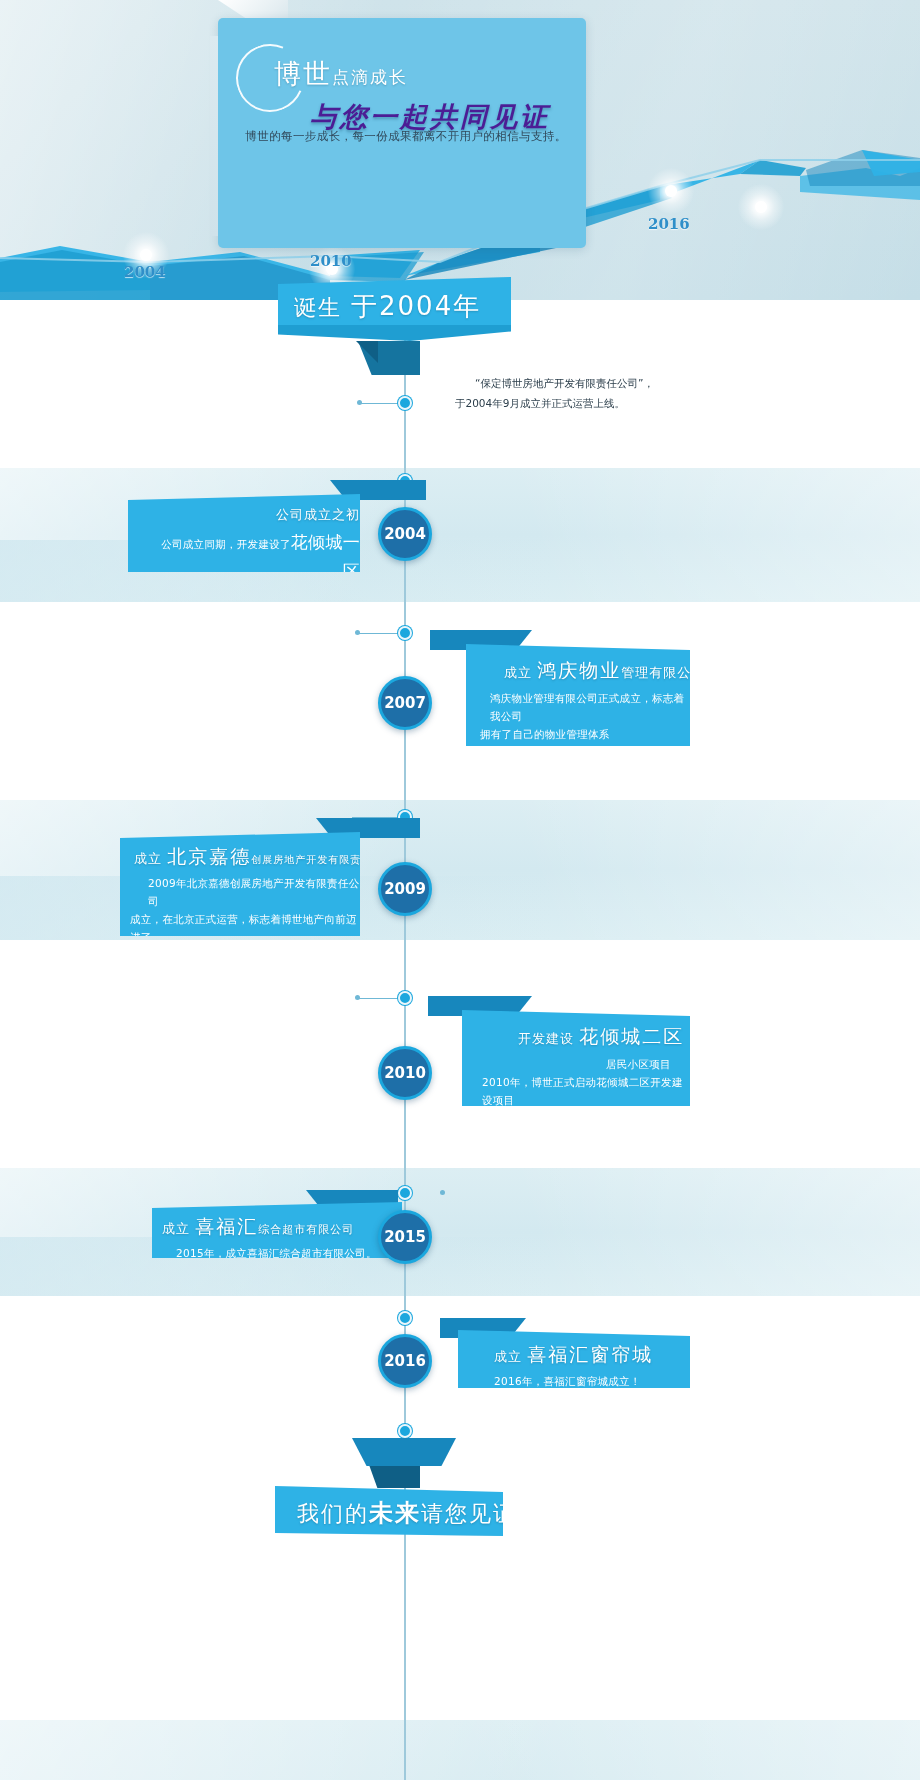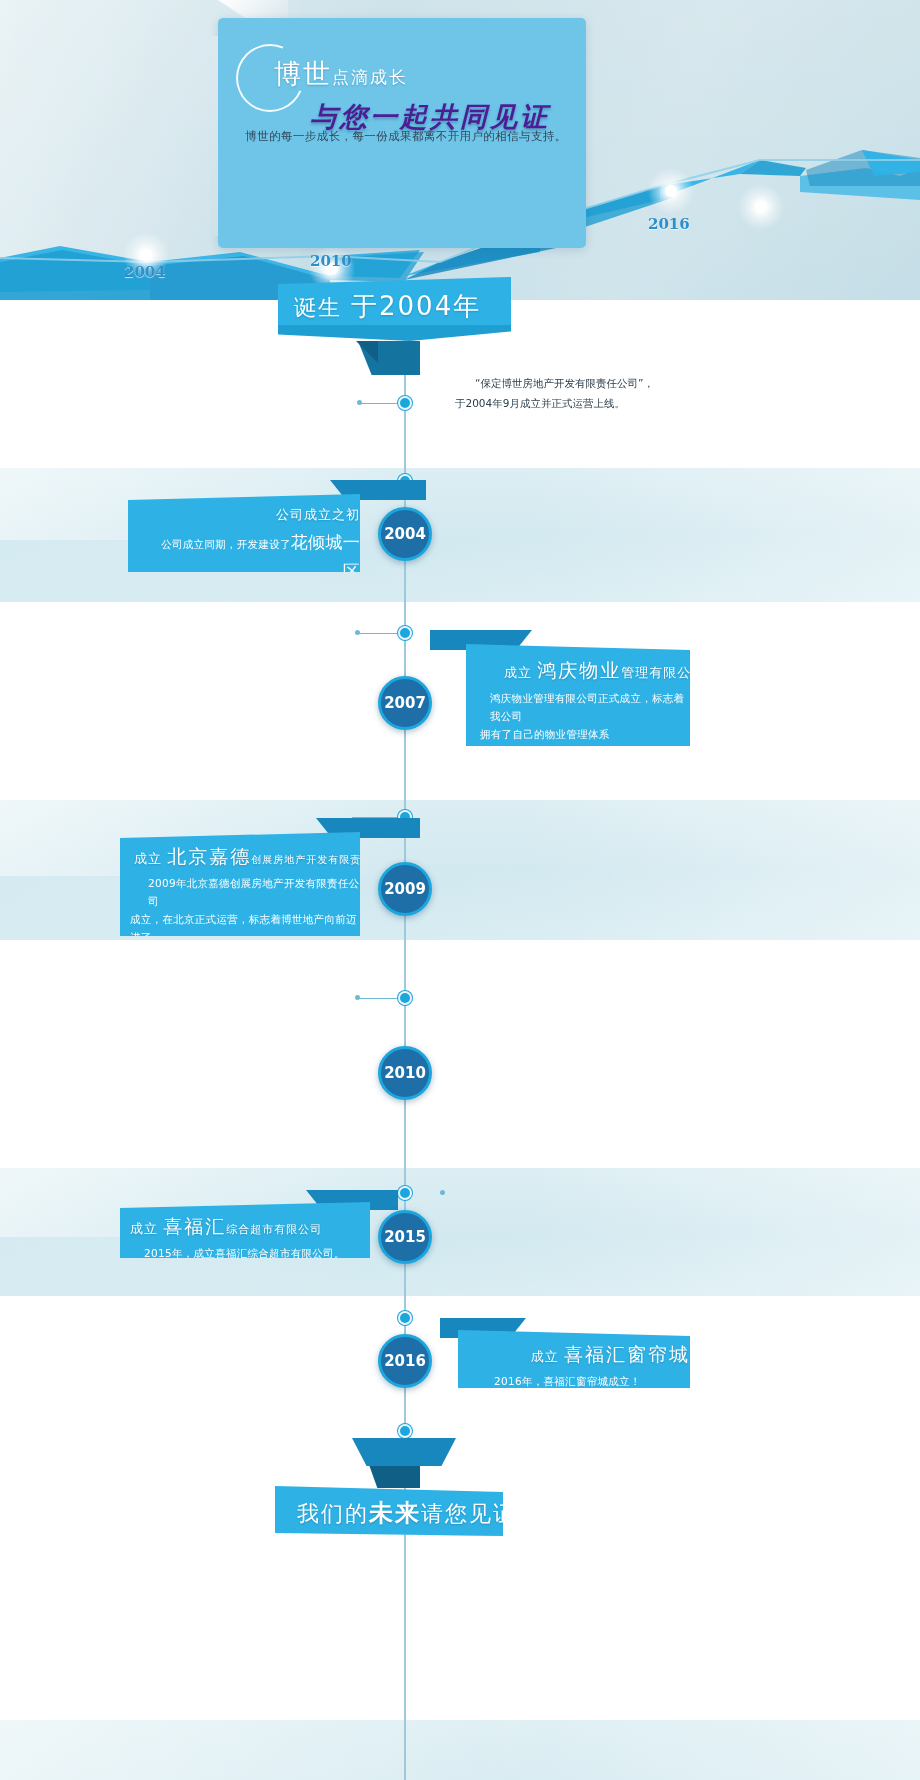--- a/index.html
+++ b/index.html
@@ -391,44 +391,55 @@
       </div>
       <div class="c-line" style="padding-left:28px;margin-top:5px;">2009年北京嘉德创展房地产开发有限责任公司</div>
       <div class="c-line" style="padding-left:10px;">成立，在北京正式运营，标志着博世地产向前迈进了</div>
       <div class="c-line" style="padding-left:10px;">一大步。</div>
     </div>
   </div>
   <div class="node" style="left:398px;top:810px;"></div>
   <div class="stub" style="left:352px;top:817px;width:48px;"></div>
   <div class="year-bubble" style="top:862px;">2009</div>
 
+  <div class="card" style="left:428px;top:996px;width:262px;">
+    <div class="flag-r" style="left:0;top:0;width:104px;"></div>
+    <div class="panel skew-r" style="margin-top:14px;margin-left:34px;width:228px;height:96px;padding:14px 0 0 0;">
+      <div class="c-title" style="padding-left:56px;">
+        <span class="mid">开发建设</span>
+        <span class="big">花倾城二区</span>
+      </div>
+      <div class="c-line" style="padding-left:144px;margin-top:6px;">居民小区项目</div>
+      <div class="c-line" style="padding-left:20px;">2010年，博世正式启动花倾城二区开发建设项目</div>
+    </div>
+  </div>
   <div class="node" style="left:398px;top:991px;"></div>
   <div class="stub" style="left:358px;top:998px;width:42px;"></div>
   <div class="stub-cap" style="left:355px;top:995px;"></div>
   <div class="year-bubble" style="top:1046px;">2010</div>
 
   <div class="card" style="left:120px;top:1190px;width:222px;">
     <div class="flag" style="left:186px;top:0;width:92px;"></div>
-    <div class="panel skew-l" style="margin-top:12px;width:250px;height:56px;padding:12px 0 0 0;">
+    <div class="panel skew-l" style="margin-top:12px;width:250px;height:56px;padding:12px 0 0 0;margin-left:32px;">
       <div class="c-title" style="padding-left:10px;">
         <span class="mid">成立</span>
         <span class="big">喜福汇</span><span style="font-size:11px;">综合超市有限公司</span>
       </div>
       <div class="c-line" style="padding-left:24px;margin-top:5px;">2015年，成立喜福汇综合超市有限公司。</div>
     </div>
   </div>
   <div class="node" style="left:398px;top:1186px;"></div>
   <div class="stub" style="left:344px;top:1193px;width:56px;"></div>
   <div class="stub-cap" style="left:440px;top:1190px;"></div>
   <div class="year-bubble" style="top:1210px;">2015</div>
 
   <div class="card" style="left:440px;top:1318px;width:250px;">
     <div class="flag-r" style="left:0;top:0;width:86px;"></div>
     <div class="panel skew-r" style="margin-top:12px;margin-left:18px;width:232px;height:58px;padding:12px 0 0 0;">
-      <div class="c-title" style="padding-left:36px;text-align:right;">
+      <div class="c-title" style="padding-left:36px;">
         <span class="mid">成立</span>
         <span class="big">喜福汇窗帘城</span>
       </div>
       <div class="c-line" style="padding-left:36px;margin-top:5px;">2016年，喜福汇窗帘城成立！</div>
     </div>
   </div>
   <div class="node" style="left:398px;top:1311px;"></div>
   <div class="year-bubble" style="top:1334px;">2016</div>
 
   <div class="node" style="left:398px;top:1424px;"></div>

